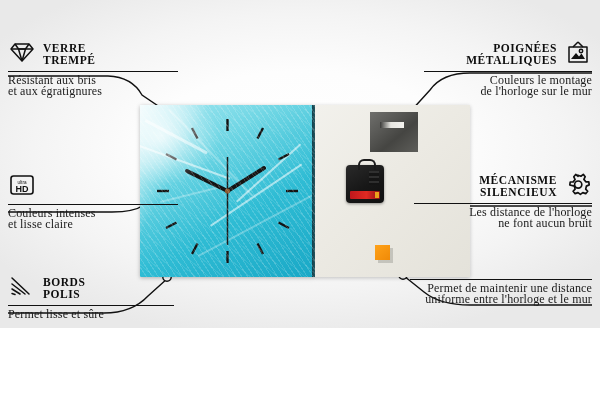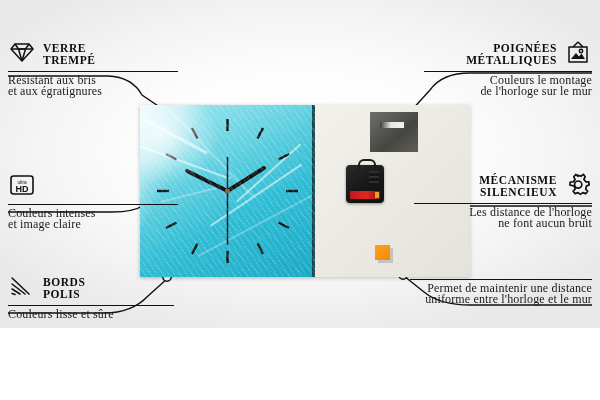--- a/index.html
+++ b/index.html
@@ -224,21 +224,21 @@
         <svg width="28" height="24" viewBox="0 0 28 24">
           <rect x="3" y="3" width="22" height="18" rx="2.5" fill="none" stroke="#111" stroke-width="1.6"></rect>
           <text x="14" y="10.5" font-family="Liberation Sans, sans-serif" font-size="4.6" text-anchor="middle" fill="#111">ultra</text>
           <text x="14" y="18.5" font-family="Liberation Sans, sans-serif" font-size="9" font-weight="bold" text-anchor="middle" fill="#111">HD</text>
         </svg>
       </span>
     </div>
     <div class="feat-rule"></div>
     <div class="feat-desc">
       <span>Couleurs intenses</span><br>
-      <span>et image claire</span>
+      <span>et lisse claire</span>
     </div>
   </div>
 
   <div class="feat left" id="f-bords">
     <div class="feat-head">
       <span class="feat-ico">
         <svg width="28" height="24" viewBox="0 0 28 24">
           <g stroke="#111" stroke-width="1.5" stroke-linecap="round">
             <line x1="4" y1="4" x2="21" y2="20"></line>
             <line x1="4" y1="10" x2="17" y2="20"></line>
@@ -247,21 +247,21 @@
           </g>
         </svg>
       </span>
       <span class="feat-title">
         <span>BORDS</span><br>
         <span>POLIS</span>
       </span>
     </div>
     <div class="feat-rule"></div>
     <div class="feat-desc">
-      <span>Couleurs lisse et sûre</span>
+      <span>Permet lisse et sûre</span>
     </div>
   </div>
 
   <div class="feat right" id="f-poignees">
     <div class="feat-head">
       <span class="feat-ico">
         <svg width="28" height="26" viewBox="0 0 28 26">
           <g fill="none" stroke="#111" stroke-width="1.5" stroke-linejoin="round">
             <path d="M14 2 L9 7 M14 2 L19 7"></path>
             <rect x="5" y="7" width="18" height="15"></rect>

